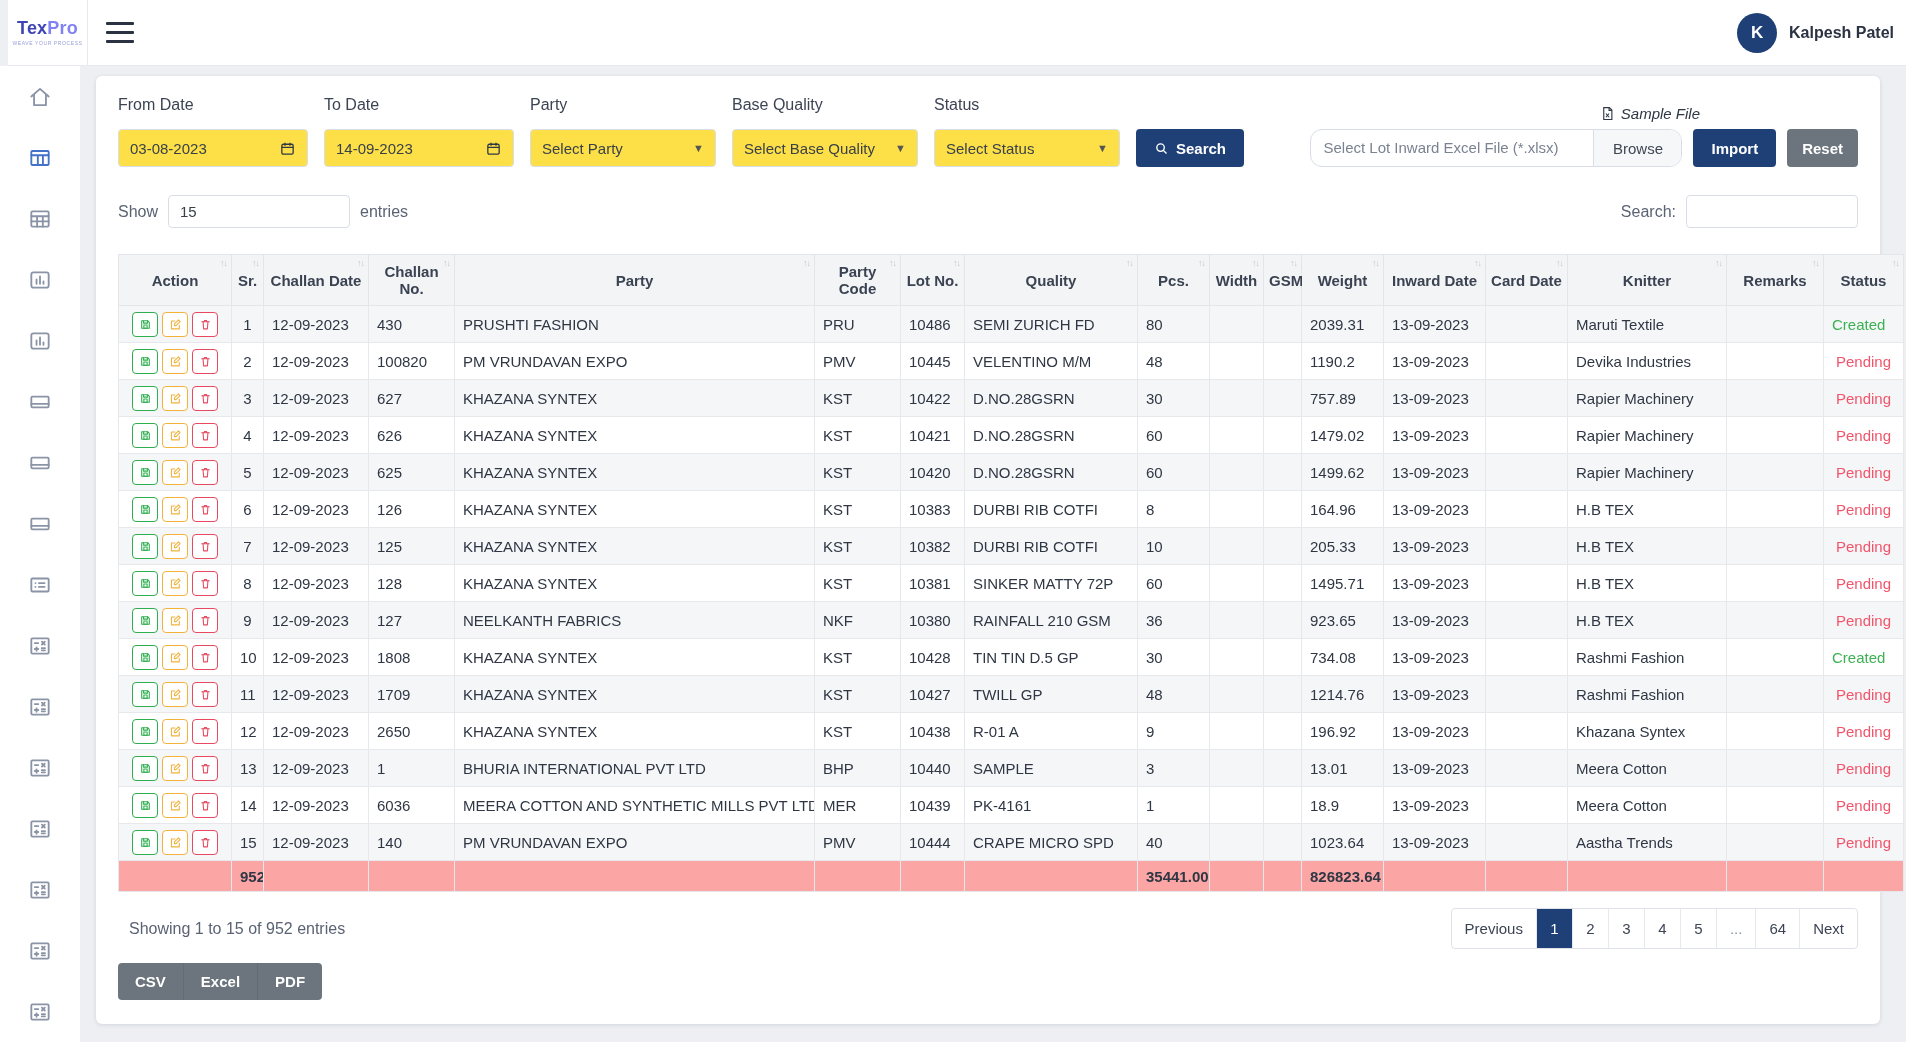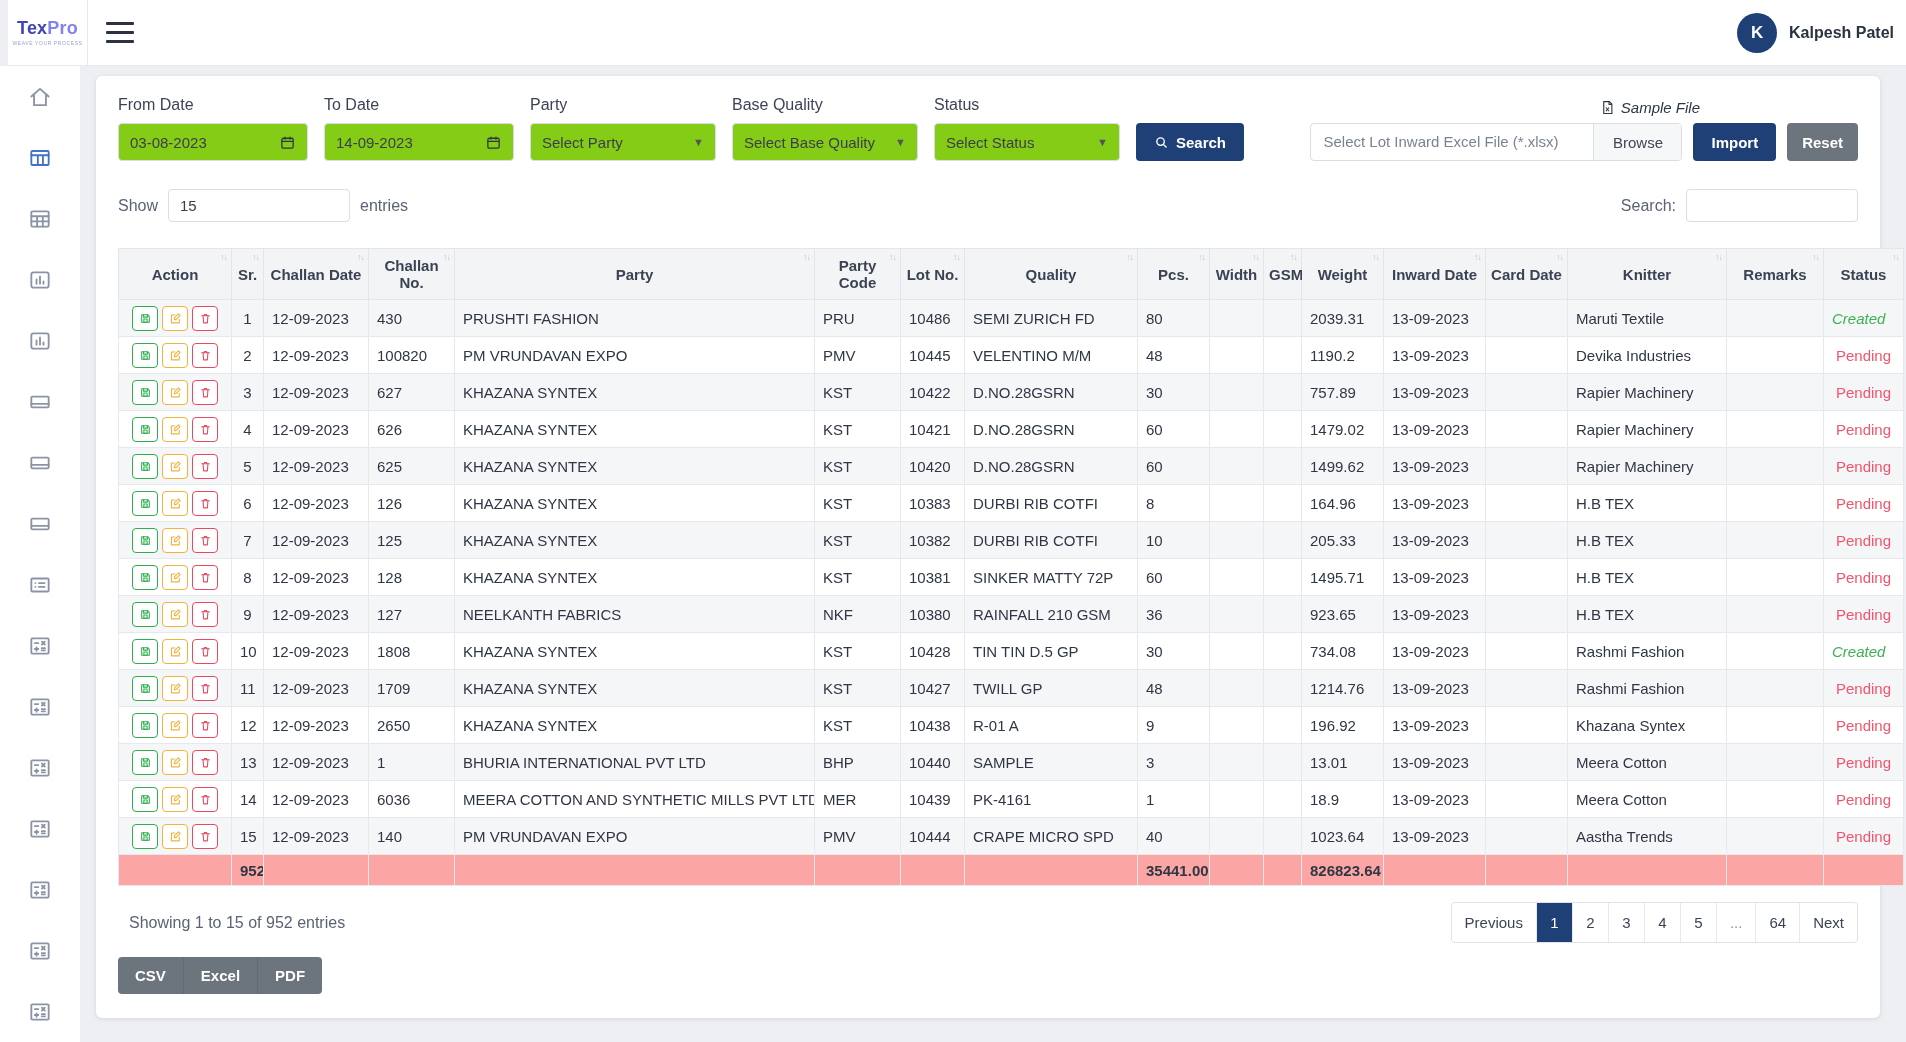--- a/index.html
+++ b/index.html
@@ -38,37 +38,37 @@
   .card-head h1 { font-size:20px; font-weight:600; letter-spacing:.4px; color:#39414f; }
 
   .btn { border:none; border-radius:4px; height:38px; font-size:15px; cursor:pointer;
     display:inline-flex; align-items:center; justify-content:center; gap:7px;
     font-family:"Liberation Sans", sans-serif; }
   .btn.navy { background:var(--accent,#1e4077); color:#fff; padding:0 18px; font-weight:600; }
   .btn.gray { background:#6c757d; color:#fff; padding:0 15px; font-weight:600; }
 
   
   .filters { display:flex; align-items:flex-end; gap:16px; margin-bottom:28px; }
-  .field { display:flex; flex-direction:column; gap:9px; }
+  .field { display:flex; flex-direction:column; gap:15px; }
   .field > label { font-size:16px; color:#3c4454; }
-  .control { height:38px; border:1px solid #d9dee6; border-radius:4px; background:#84cc16;
+  .control { height:38px; border:1px solid #d9dee6; border-radius:4px; background:#fde047;
     display:flex; align-items:center; justify-content:space-between; padding:0 11px;
     font-size:15px; color:#3a4049; cursor:pointer; }
   .control.date { width:190px; }
   .control.select { width:186px; }
   .control .caret { font-size:11px; color:#555; margin-left:8px; }
   .control svg { width:17px; height:17px; color:#2f3744; flex:none; }
   .spacer { flex:1; }
 
   .import-group { display:flex; flex-direction:column; align-items:flex-end; gap:7px; }
   .sample-link { display:flex; align-items:center; gap:6px; font-size:15px; font-style:italic;
     color:#2f3744; cursor:pointer; margin-right:158px; }
   .sample-link svg { width:15px; height:15px; }
   .import-row { display:flex; align-items:center; gap:11px; }
-  .file-box { width:372px; height:38px; border:1px solid #d9dee6; border-radius:4px; overflow:hidden;
+  .file-box { width:372px; height:38px; border:1px solid #d9dee6; border-radius:12px; overflow:hidden;
     display:flex; background:#fff; cursor:pointer; }
   .file-text { flex:1; padding:0 12px; line-height:36px; font-size:15px; color:#7a8391;
     white-space:nowrap; overflow:hidden; }
   .browse { width:88px; border-left:1px solid #d9dee6; background:#f6f7f9; color:#3f4654;
     font-size:15px; display:flex; align-items:center; justify-content:center; }
 
   
   .toolbar { display:flex; justify-content:space-between; align-items:center; margin-bottom:26px; }
   .show-entries, .table-search { display:flex; align-items:center; gap:10px;
     font-size:16px; color:#5a6374; }
@@ -80,21 +80,21 @@
   
   table { width:100%; border-collapse:collapse; table-layout:fixed; }
   th { background:#f3f4f6; border:1px solid #e2e5ea; padding:8px 5px; height:38px;
     font-size:15px; font-weight:bold; color:#3b4353; text-align:center; position:relative; }
   th .sort { position:absolute; top:3px; right:4px; font-size:9px; letter-spacing:-1px; color:#c3c8d2; }
   td { border:1px solid #e6e8ec; padding:6px 8px; height:37px; font-size:15px; color:#2f3744;
     white-space:nowrap; overflow:hidden; text-align:left; background:#fff; }
   tbody tr:nth-child(odd) td { background:#f5f6f8; }
   td.c-sr { text-align:center; }
   td.c-action { text-align:center; padding:4px 2px; }
-  td.status.ok { color:var(--created,#3cb053);font-style:italic; }
+  td.status.ok { color:var(--created,#3cb053); }
   td.status.pend { color:var(--pending,#f1556c);text-align:center; }
   .act { width:26px; height:25px; border-radius:4px; background:#fff; cursor:pointer;
     display:inline-flex; align-items:center; justify-content:center; margin:0 2px; padding:0; }
   .act svg { width:13px; height:13px; }
   .act.save { border:1.5px solid #2eae4e; color:#2eae4e; }
   .act.edit { border:1.5px solid #f2b33d; color:#f2b33d; }
   .act.del  { border:1.5px solid #e8495f; color:#e8495f; }
   tfoot td { font-weight:bold; height:31px; background:#fca5a5; font-size:15px; padding:4px 8px; }
 
   

